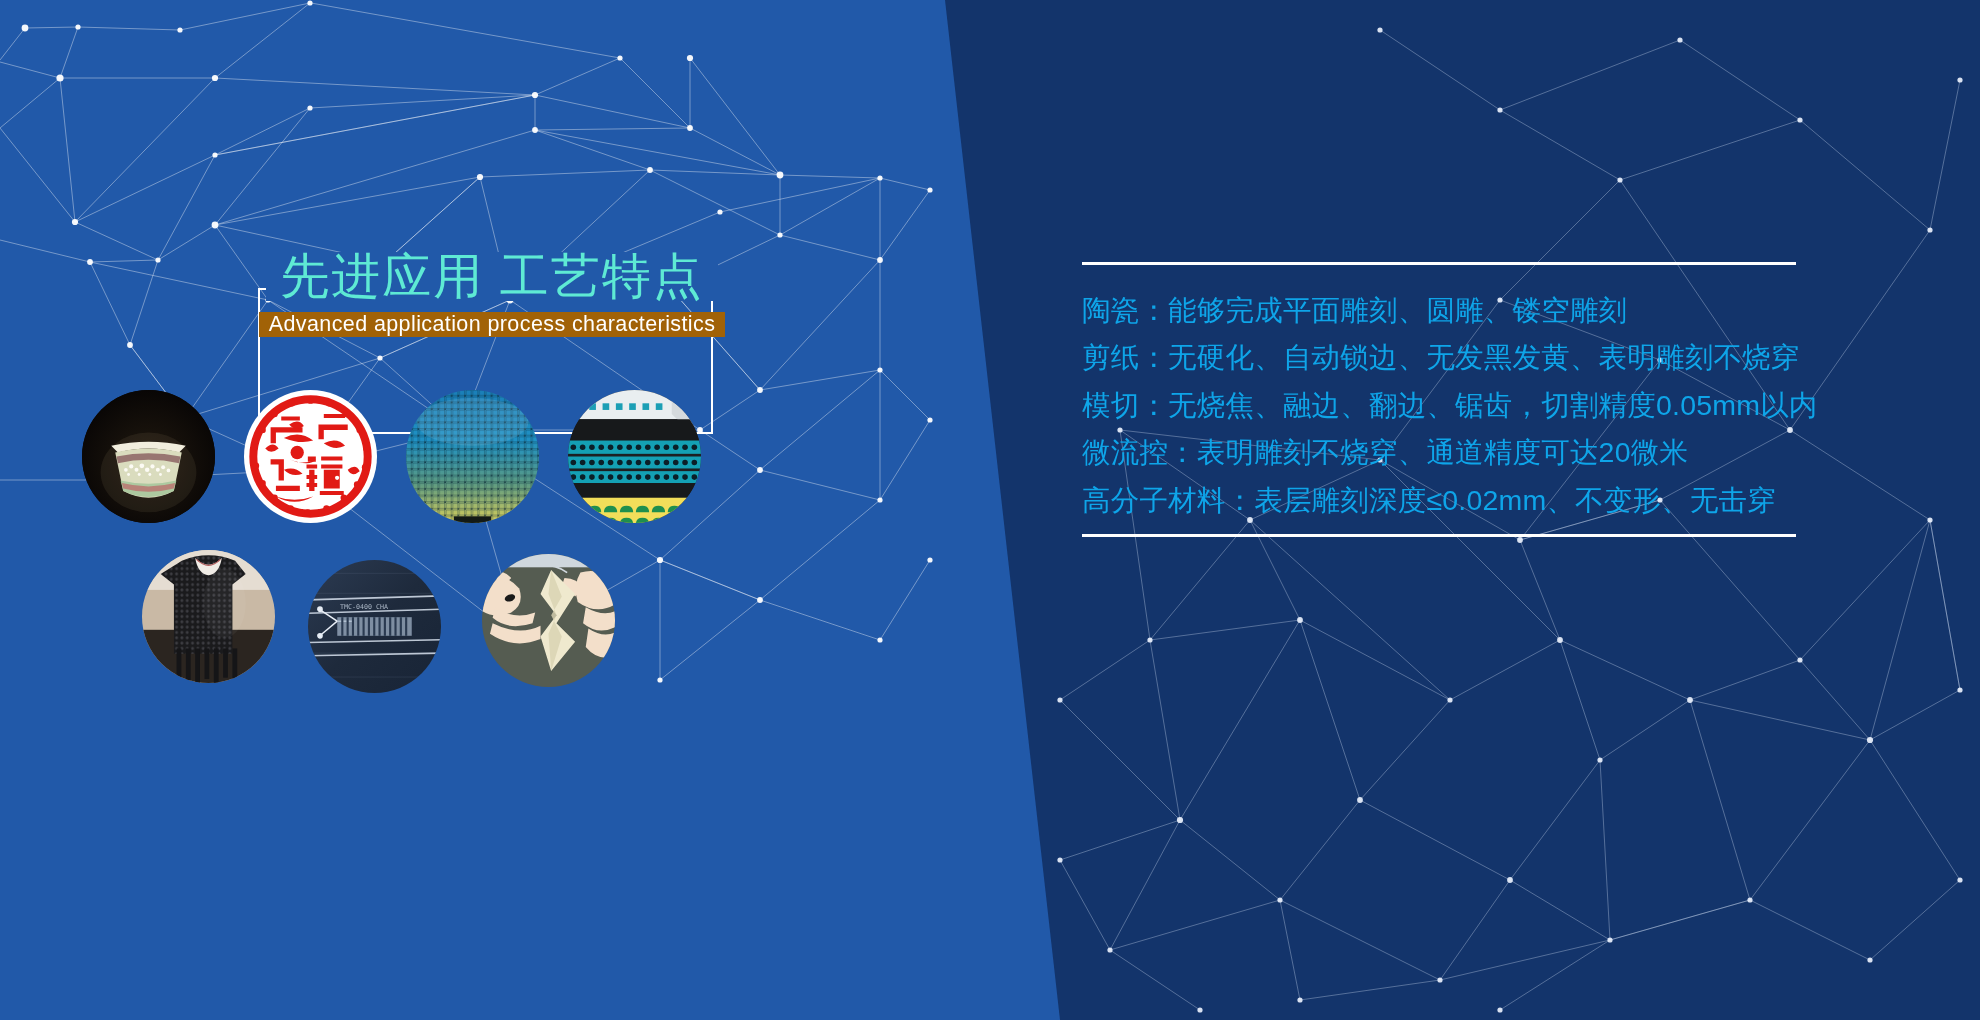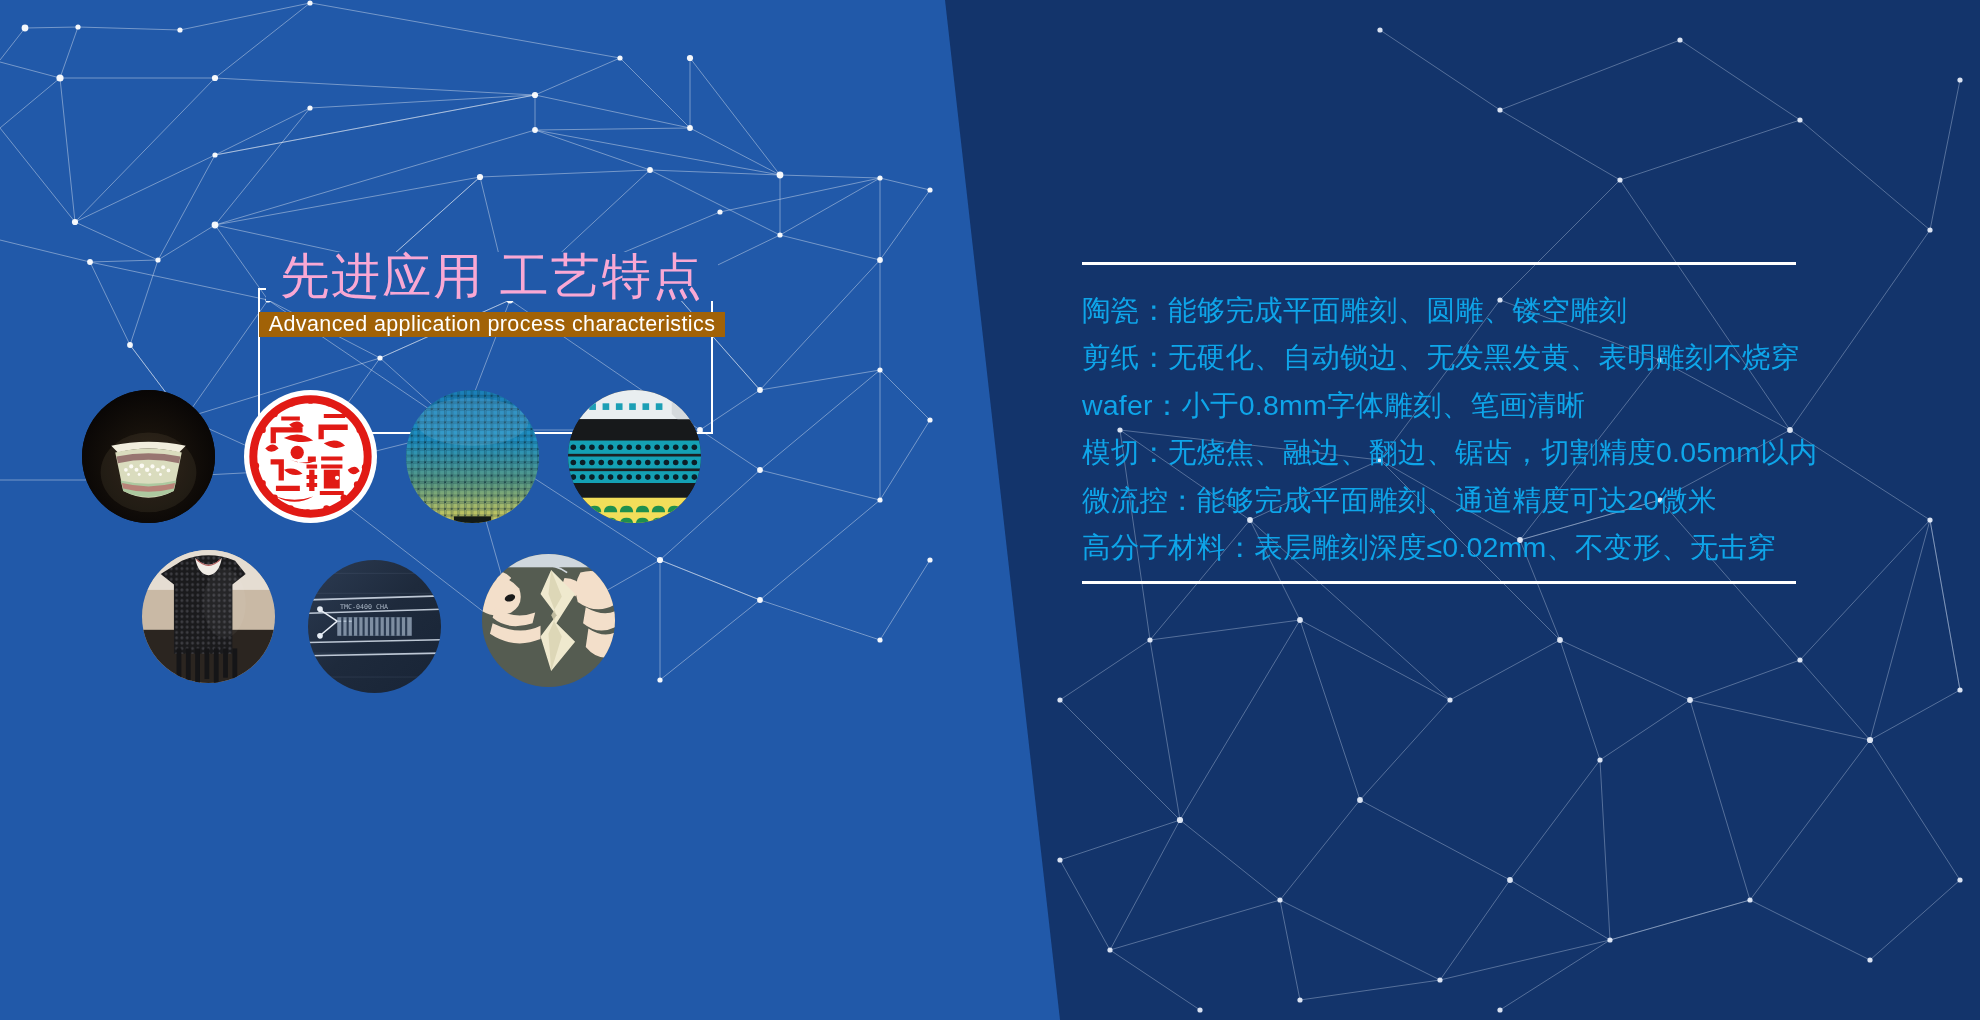--- a/index.html
+++ b/index.html
@@ -36,21 +36,21 @@
     position:absolute;
     left:258px; top:288px;
     width:455px; height:146px;
     border:2px solid #ffffff;
   }
   #title-cn {
     position:absolute;
     left:-28px; top:-38px;
     width:520px;
     text-align:center;
-    color:#f9a8d4;
+    color:#5eead4;
     font-size:49px;
     letter-spacing:2px;
     font-weight:400;
     line-height:1.0;
     white-space:nowrap;
     
     background:transparent;
   }
   #title-cn span.inner {
     display:inline-block;
@@ -698,21 +698,20 @@
       <path d="M52 12 L60 32 L52 46 L60 62 L52 88 L50 60 L56 46 L50 30 Z" fill="#d8d2b2" opacity="0.8"></path>
       <path d="M44 8 q12 0 20 6" stroke="#cfd7dd" stroke-width="1.4" fill="none"></path>
     </svg>
   </div>
 
   <div id="features">
     <div class="rule"></div>
     <ul>
       <li>陶瓷：能够完成平面雕刻、圆雕、镂空雕刻</li>
       <li>剪纸：无硬化、自动锁边、无发黑发黄、表明雕刻不烧穿</li>
-      <li>wafer：小于0.8mm字体雕刻、笔画清晰</li>
       <li>模切：无烧焦、融边、翻边、锯齿，切割精度0.05mm以内</li>
-      <li>微流控：能够完成平面雕刻、通道精度可达20微米</li>
+      <li>微流控：表明雕刻不烧穿、通道精度可达20微米</li>
       <li>高分子材料：表层雕刻深度≤0.02mm、不变形、无击穿</li>
     </ul>
     <div class="rule bottom"></div>
   </div>
 
 </div>
 
 </body></html>

